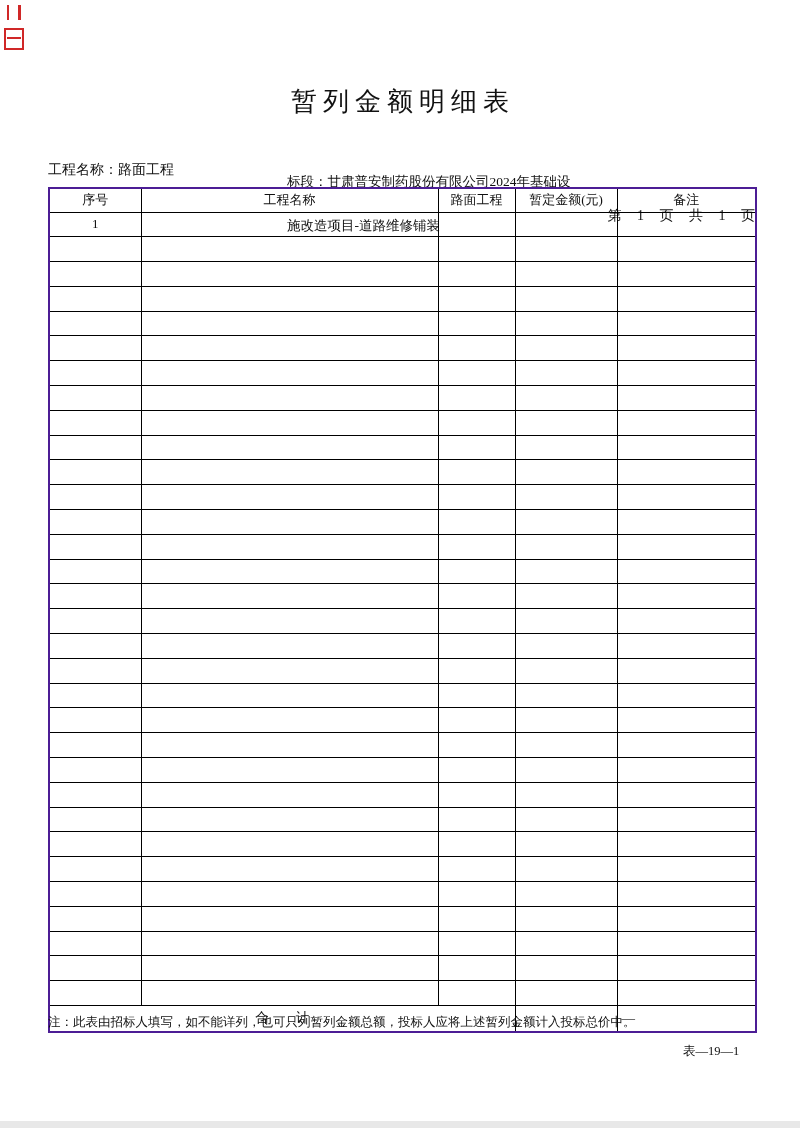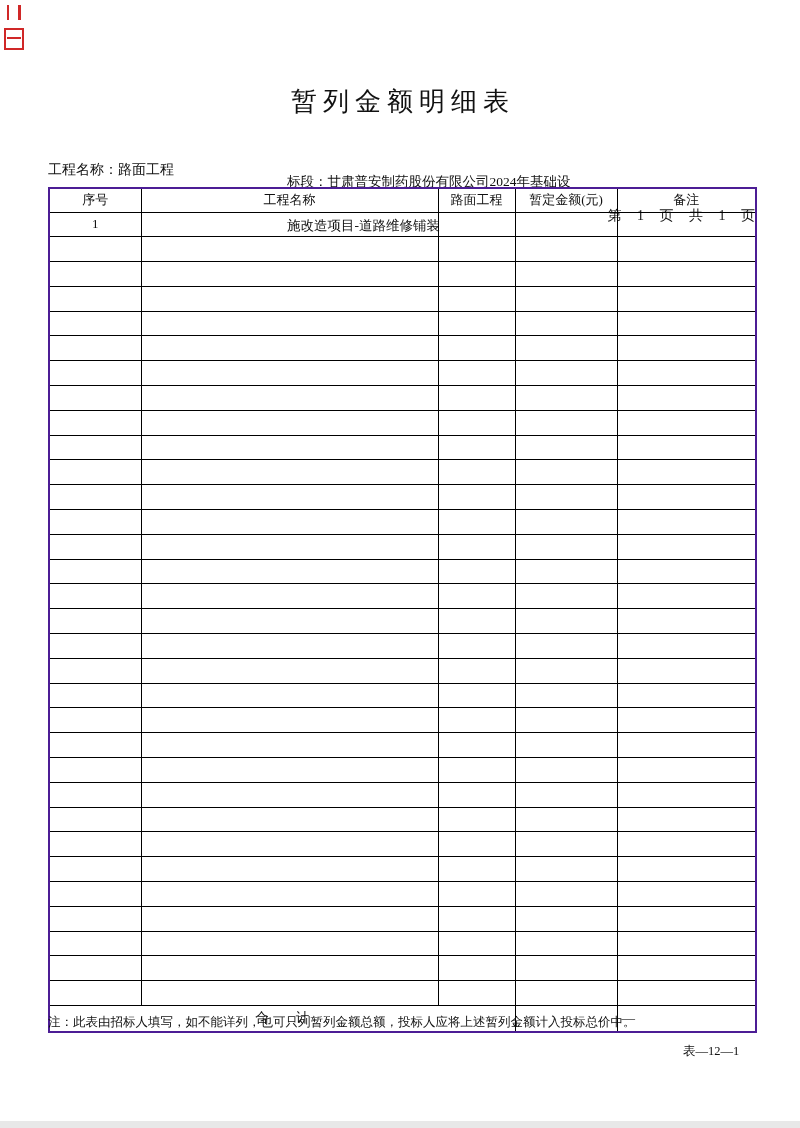--- a/index.html
+++ b/index.html
@@ -325,17 +325,17 @@
       <tr>
         <td class="total-label" colspan="3">合　　计</td>
         <td></td>
         <td class="total-remark">—</td>
       </tr>
     </tfoot>
   </table>
 
   <div class="footnote">注：此表由招标人填写，如不能详列，也可只列暂列金额总额，投标人应将上述暂列金额计入投标总价中。</div>
 
-  <div class="form-code">表—12—1</div>
+  <div class="form-code">表—19—1</div>
 
   <div class="page-bottom-edge"></div>
 
 </div>
 
 </body></html>

